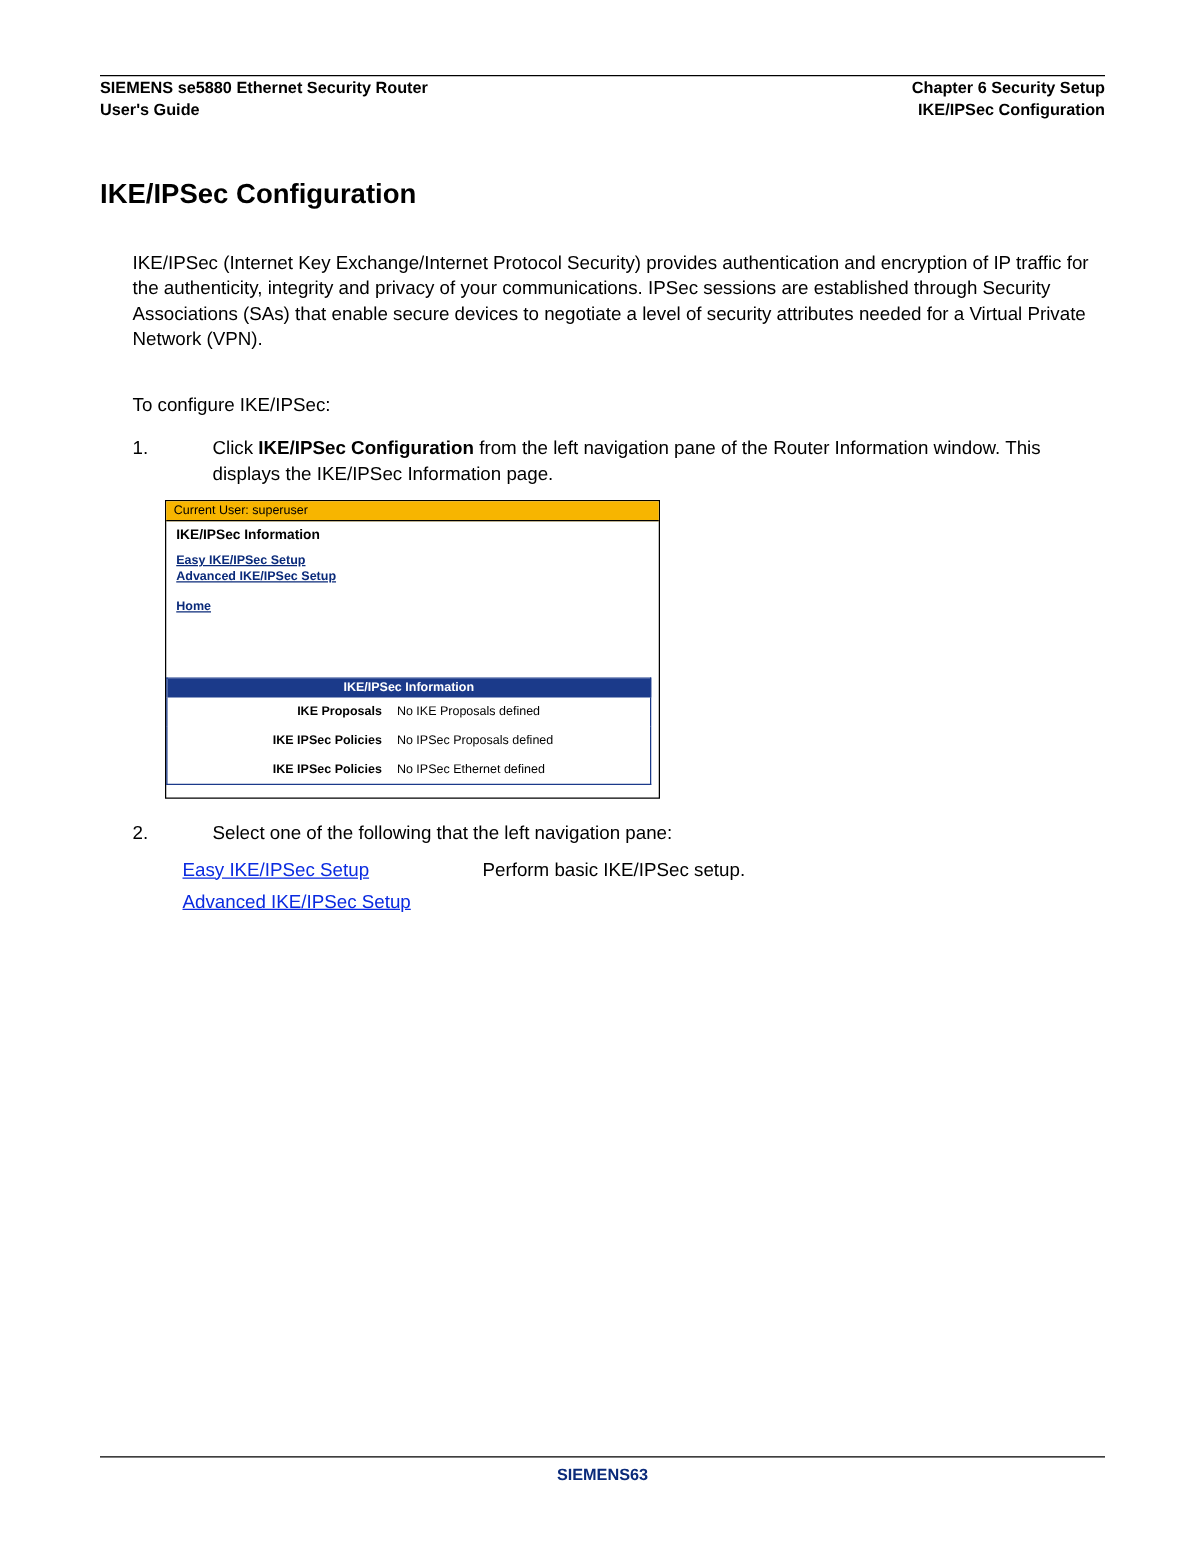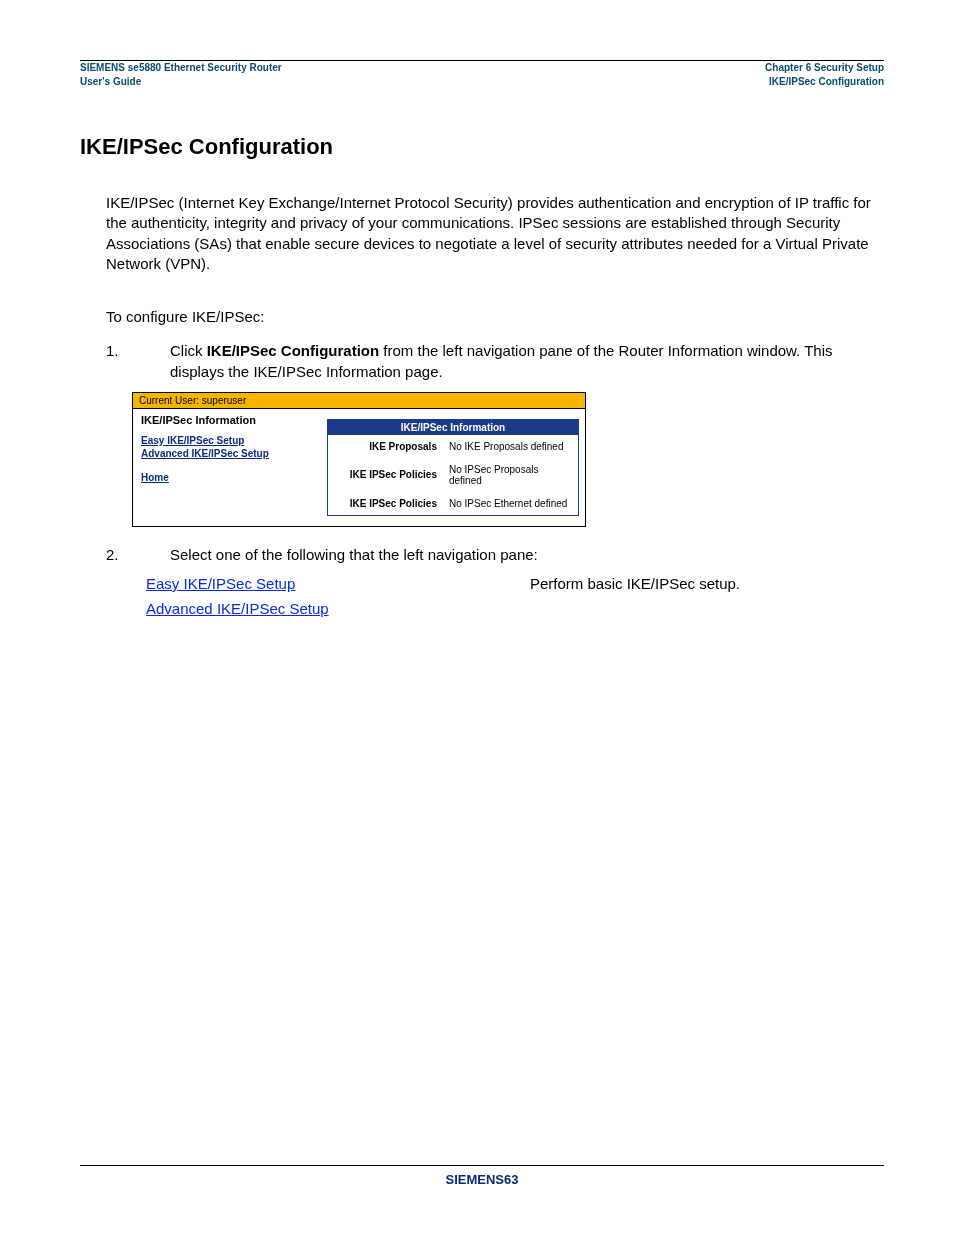--- a/index.html
+++ b/index.html
@@ -1,46 +1,46 @@
 <!DOCTYPE html>
 <html><head>
 <meta charset="utf-8">
 <style>
   * { box-sizing: border-box; margin: 0; padding: 0; }
   html, body { width: 954px; height: 1235px; background: #fff; font-family: Arial, Helvetica, sans-serif; color: #000; }
   .page { position: relative; width: 954px; height: 1235px; padding: 60px 70px 40px 80px; }
   .rule { border: none; border-top: 1.5px solid #000; margin: 0; }
   .header { display: flex; justify-content: space-between; align-items: flex-start; padding-bottom: 6px; }
-  .header-left, .header-right { font-size: 10px; font-weight: bold; color: #0c4a6e; line-height: 1.35; }
+  .header-left, .header-right { font-size: 13px; font-weight: bold; color: #000000; line-height: 1.35; }
   .header-right { text-align: right; }
   h1.section-title { font-size: 22px; font-weight: bold; margin: 40px 0 12px 0; }
   .body-text { font-size: 15px; line-height: 1.35; margin-left: 26px; margin-bottom: 14px; margin-top: 33px; }
   .ol { margin-left: 26px; }
   .li { display: flex; font-size: 15px; line-height: 1.35; margin-bottom: 8px; }
   .li .num { width: 24px; flex-shrink: 0; }
   .li .txt { flex: 1; margin-left: 40px; }
   .bold { font-weight: bold; }
-  .screenshot { margin: 10px 0 18px 52px; width: 454px; border: 1px solid #000; background: #fff; }
+  .screenshot { margin: 10px 0 18px 52px; width: 396px; border: 1px solid #000; background: #fff; }
   .ss-top { background: #f7b500; color: #000; font-size: 10px; padding: 2px 6px; border-bottom: 1px solid #000; }
-  .ss-body { display: flex; }
+  .ss-body { display: flex; flex-direction: column; }
   .ss-nav { width: 194px; padding: 5px 8px 40px 8px; }
   .ss-nav-title { font-size: 11px; font-weight: bold; margin-bottom: 8px; }
   .ss-nav a { display: block; font-size: 10px; font-weight: bold; color: #0a2a7a; text-decoration: underline; line-height: 1.35; }
   .ss-nav .gap { height: 10px; }
   .ss-table-wrap { flex: 1; padding: 10px 6px 10px 0; }
   .ss-table { width: 100%; border: 1px solid #1b3a8a; border-collapse: collapse; font-size: 10px; }
   .ss-table-head { background: #1b3a8a; color: #fff; text-align: center; font-weight: bold; padding: 2px 0; }
   .ss-row td { padding: 6px 6px; vertical-align: middle; }
   .ss-row td.k { text-align: right; font-weight: bold; width: 46%; }
   .ss-row td.v { text-align: left; }
   .options { margin-left: 66px; margin-top: 10px; }
   .opt-row { display: flex; font-size: 15px; margin-bottom: 8px; }
   .opt-row .link { width: 240px; }
   .opt-row .link a { color: #0a2ae0; text-decoration: underline; }
-  .opt-row .desc { flex: 1; text-align: center; }
+  .opt-row .desc { flex: 1; }
   .footer { position: absolute; left: 80px; right: 70px; bottom: 48px; }
   .footer-row { display: flex; justify-content: center; font-size: 13px; font-weight: bold; color: #0a2a7a; padding-top: 6px; }
 </style>
 </head>
 <body>
 
 <div class="page">
 
   <hr class="rule">
   <div class="header">

